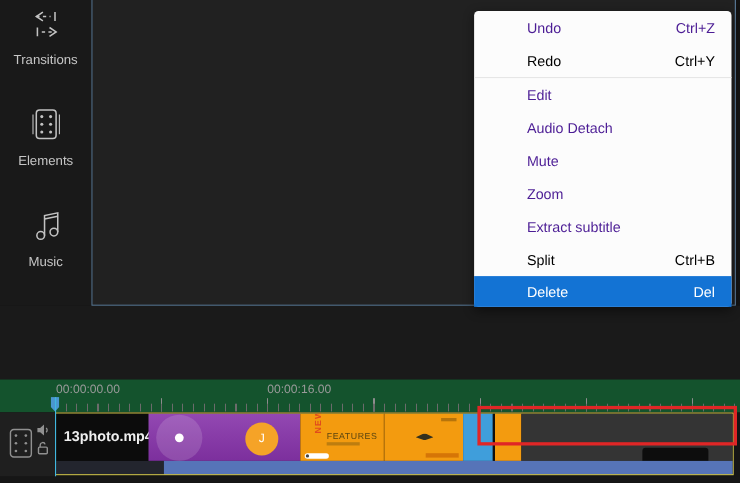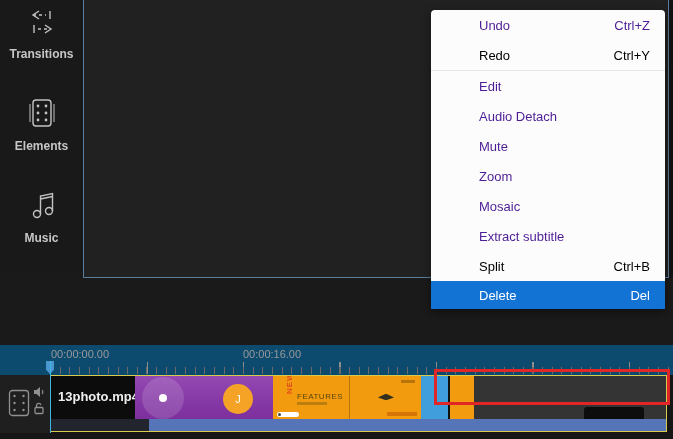--- a/index.html
+++ b/index.html
@@ -1,33 +1,33 @@
 <!DOCTYPE html>
 <html><head>
 <meta charset="utf-8">
 <style>
   html,body{margin:0;padding:0;background:#0e0e0e;font-family:"Liberation Sans",sans-serif;}
   .screen{position:relative;width:673px;height:439px;background:#131313;overflow:hidden;}
 
   
-  .sidebar{position:absolute;left:0;top:0;width:83px;height:278px;background:#191919;font-weight:bold;}
+  .sidebar{position:absolute;left:0;top:0;width:83px;height:278px;background:#191919;}
   .side-item{position:absolute;left:0;width:83px;text-align:center;color:#c6c6c6;font-size:12px;cursor:pointer;}
   .side-item .ico{display:block;margin:0 auto 6px auto;}
   .side-item svg{stroke:#c2c2c2;fill:none;stroke-width:1.4;}
 
   
   .preview{position:absolute;left:83px;top:-2px;width:586px;height:280px;background:#212121;
            border:1px solid #5b7e9e;box-sizing:border-box;}
 
   
   .toolbar{position:absolute;left:0;top:278px;width:673px;height:67px;background:#1a1a1a;}
 
   
   .timeline{position:absolute;left:0;top:345px;width:673px;height:94px;background:#161616;}
-  .ruler{position:absolute;left:0;top:0;width:673px;height:30px;background:#0c4a6e;}
+  .ruler{position:absolute;left:0;top:0;width:673px;height:30px;background:#14532d;}
   .ruler-label{position:absolute;top:3px;font-size:11px;color:#9a9a9a;}
   .minor-ticks{position:absolute;left:50px;right:0;top:22px;height:7px;
                background:repeating-linear-gradient(to right,#6b6b6b 0 1px,transparent 1px 9.65px);}
   .major-ticks{position:absolute;left:50px;right:0;top:17px;height:12px;
                background:repeating-linear-gradient(to right,#8d8d8d 0 1px,transparent 1px 96.5px);}
   .playhead-flag{position:absolute;left:46px;top:16px;width:8px;height:13px;background:#4a97cf;
                  clip-path:polygon(0 0,100% 0,100% 68%,50% 100%,0 68%);z-index:5;}
   .playhead-line{position:absolute;left:50px;top:16px;width:1px;height:72px;background:#40b7e0;z-index:5;}
 
   .track{position:absolute;left:0;top:30px;width:673px;height:58px;background:#151515;}
@@ -231,24 +231,20 @@
     </div>
     <div class="menu-row">
       <span>Mute</span>
       <span></span>
     </div>
     <div class="menu-row">
       <span>Zoom</span>
       <span></span>
     </div>
     <div class="menu-row">
-      <span>Mosaic</span>
-      <span></span>
-    </div>
-    <div class="menu-row">
       <span>Extract subtitle</span>
       <span></span>
     </div>
     <div class="menu-row disabled">
       <span>Split</span>
       <span>Ctrl+B</span>
     </div>
     <div class="menu-row highlight">
       <span>Delete</span>
       <span>Del</span>

